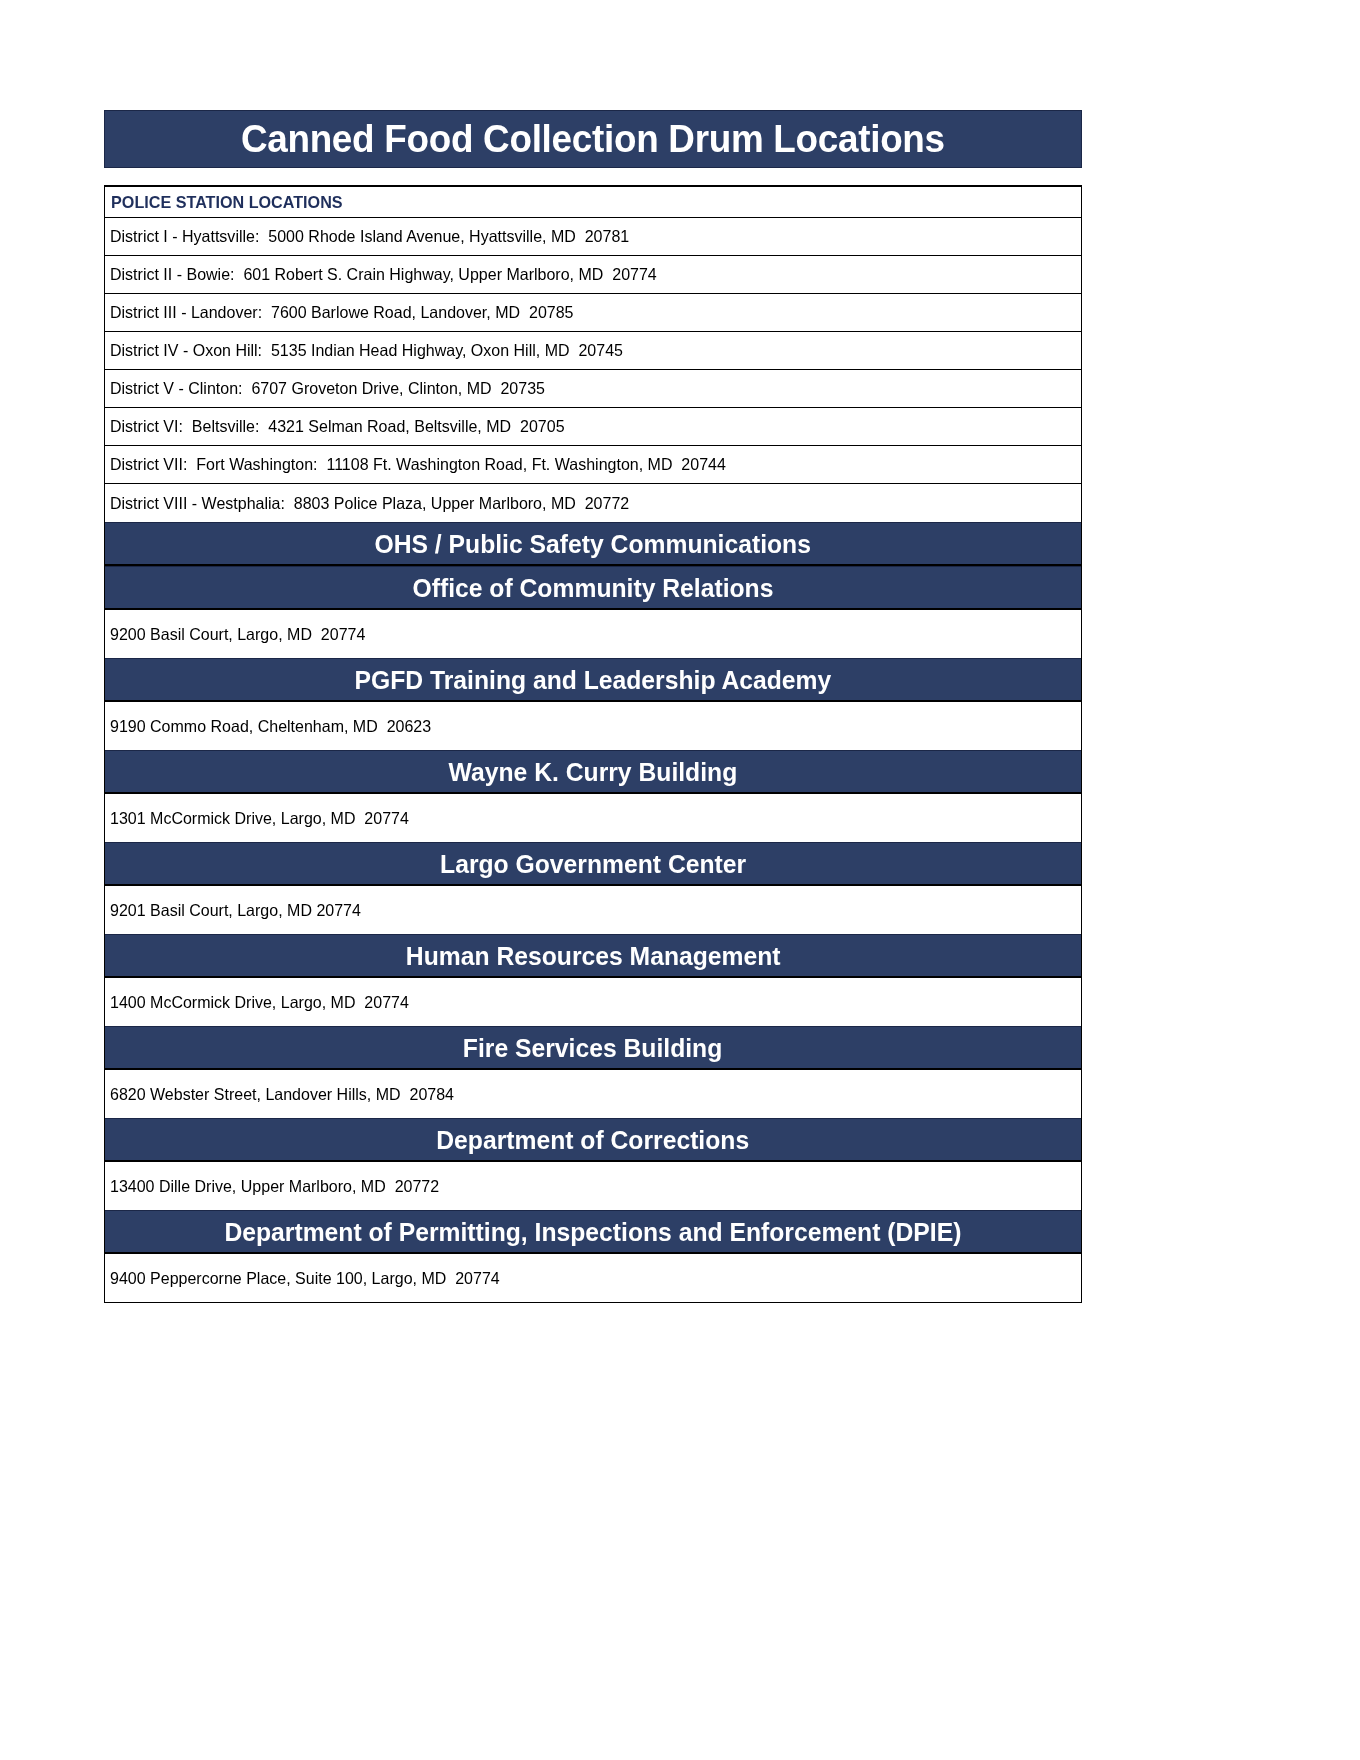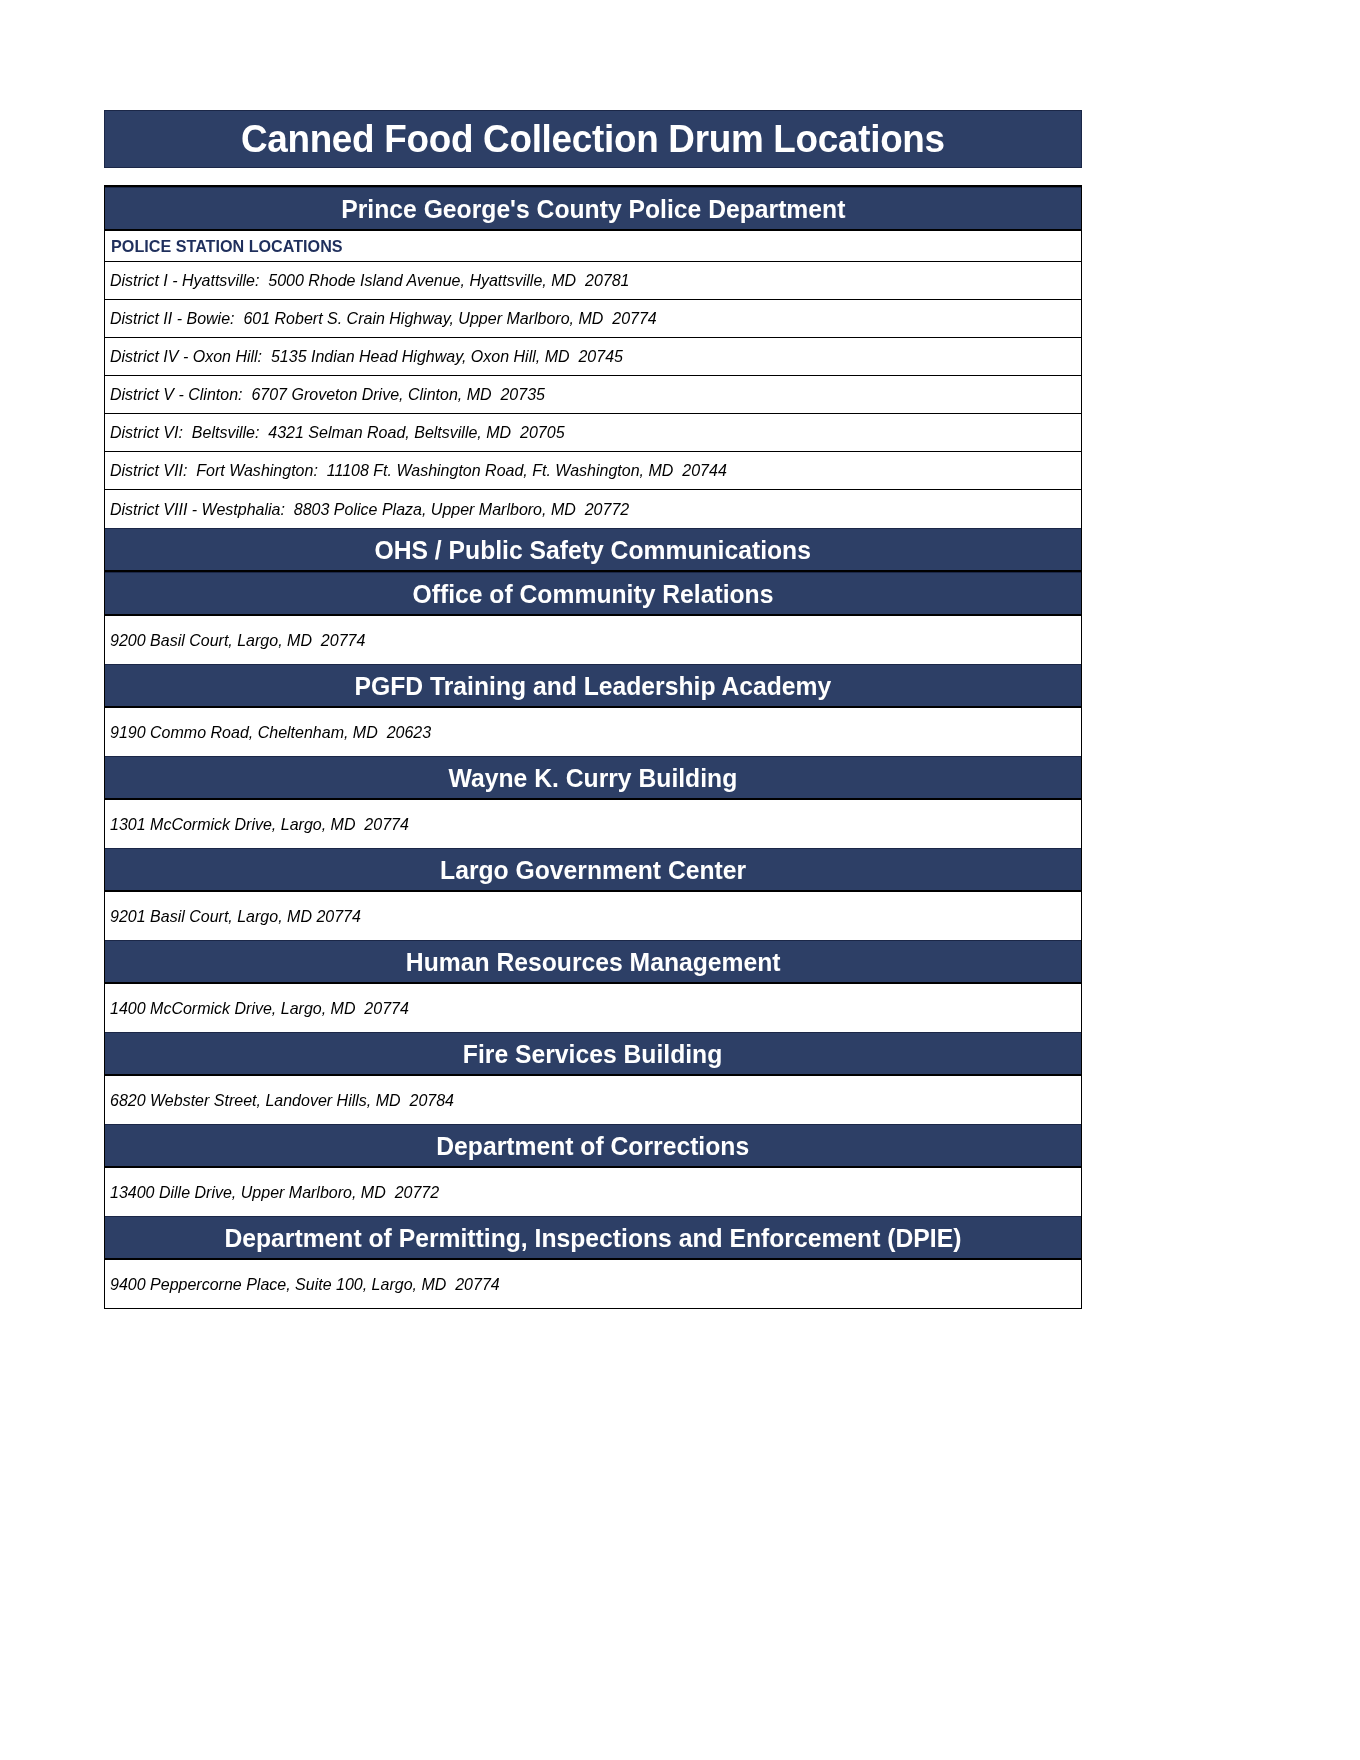--- a/index.html
+++ b/index.html
@@ -93,21 +93,20 @@
     white-space: nowrap;
   }
   .row {
     background: #ffffff;
     height: 38px;
     border-bottom: 1px solid #000000;
     display: flex;
     align-items: center;
     box-sizing: border-box;
     padding-left: 5px;
-    font-style: italic;
   }
   .row:last-child {
     border-bottom: none;
   }
   .row .row-text {
     font-size: 16.5px;
     color: #000000;
     line-height: 1;
     white-space: pre;
     transform: scaleX(0.97);
@@ -127,33 +126,33 @@
   <div class="sheet">
 
     <div class="title-band">
       <span class="title-text">Canned Food Collection Drum Locations</span>
     </div>
 
     <div class="title-gap"></div>
 
     <div class="table" id="sections-table">
         <div class="section-block">
-          <div class="section-head">
-            <span class="section-text">Prince George's County Police Department</span>
-          </div>
           <div class="subhead">
             <span class="subhead-text">POLICE STATION LOCATIONS</span>
           </div>
           <div class="row">
             <span class="row-text">District I - Hyattsville:  5000 Rhode Island Avenue, Hyattsville, MD  20781</span>
           </div>
           <div class="row">
             <span class="row-text">District II - Bowie:  601 Robert S. Crain Highway, Upper Marlboro, MD  20774</span>
           </div>
           <div class="row">
+            <span class="row-text">District III - Landover:  7600 Barlowe Road, Landover, MD  20785</span>
+          </div>
+          <div class="row">
             <span class="row-text">District IV - Oxon Hill:  5135 Indian Head Highway, Oxon Hill, MD  20745</span>
           </div>
           <div class="row">
             <span class="row-text">District V - Clinton:  6707 Groveton Drive, Clinton, MD  20735</span>
           </div>
           <div class="row">
             <span class="row-text">District VI:  Beltsville:  4321 Selman Road, Beltsville, MD  20705</span>
           </div>
           <div class="row">
             <span class="row-text">District VII:  Fort Washington:  11108 Ft. Washington Road, Ft. Washington, MD  20744</span>

